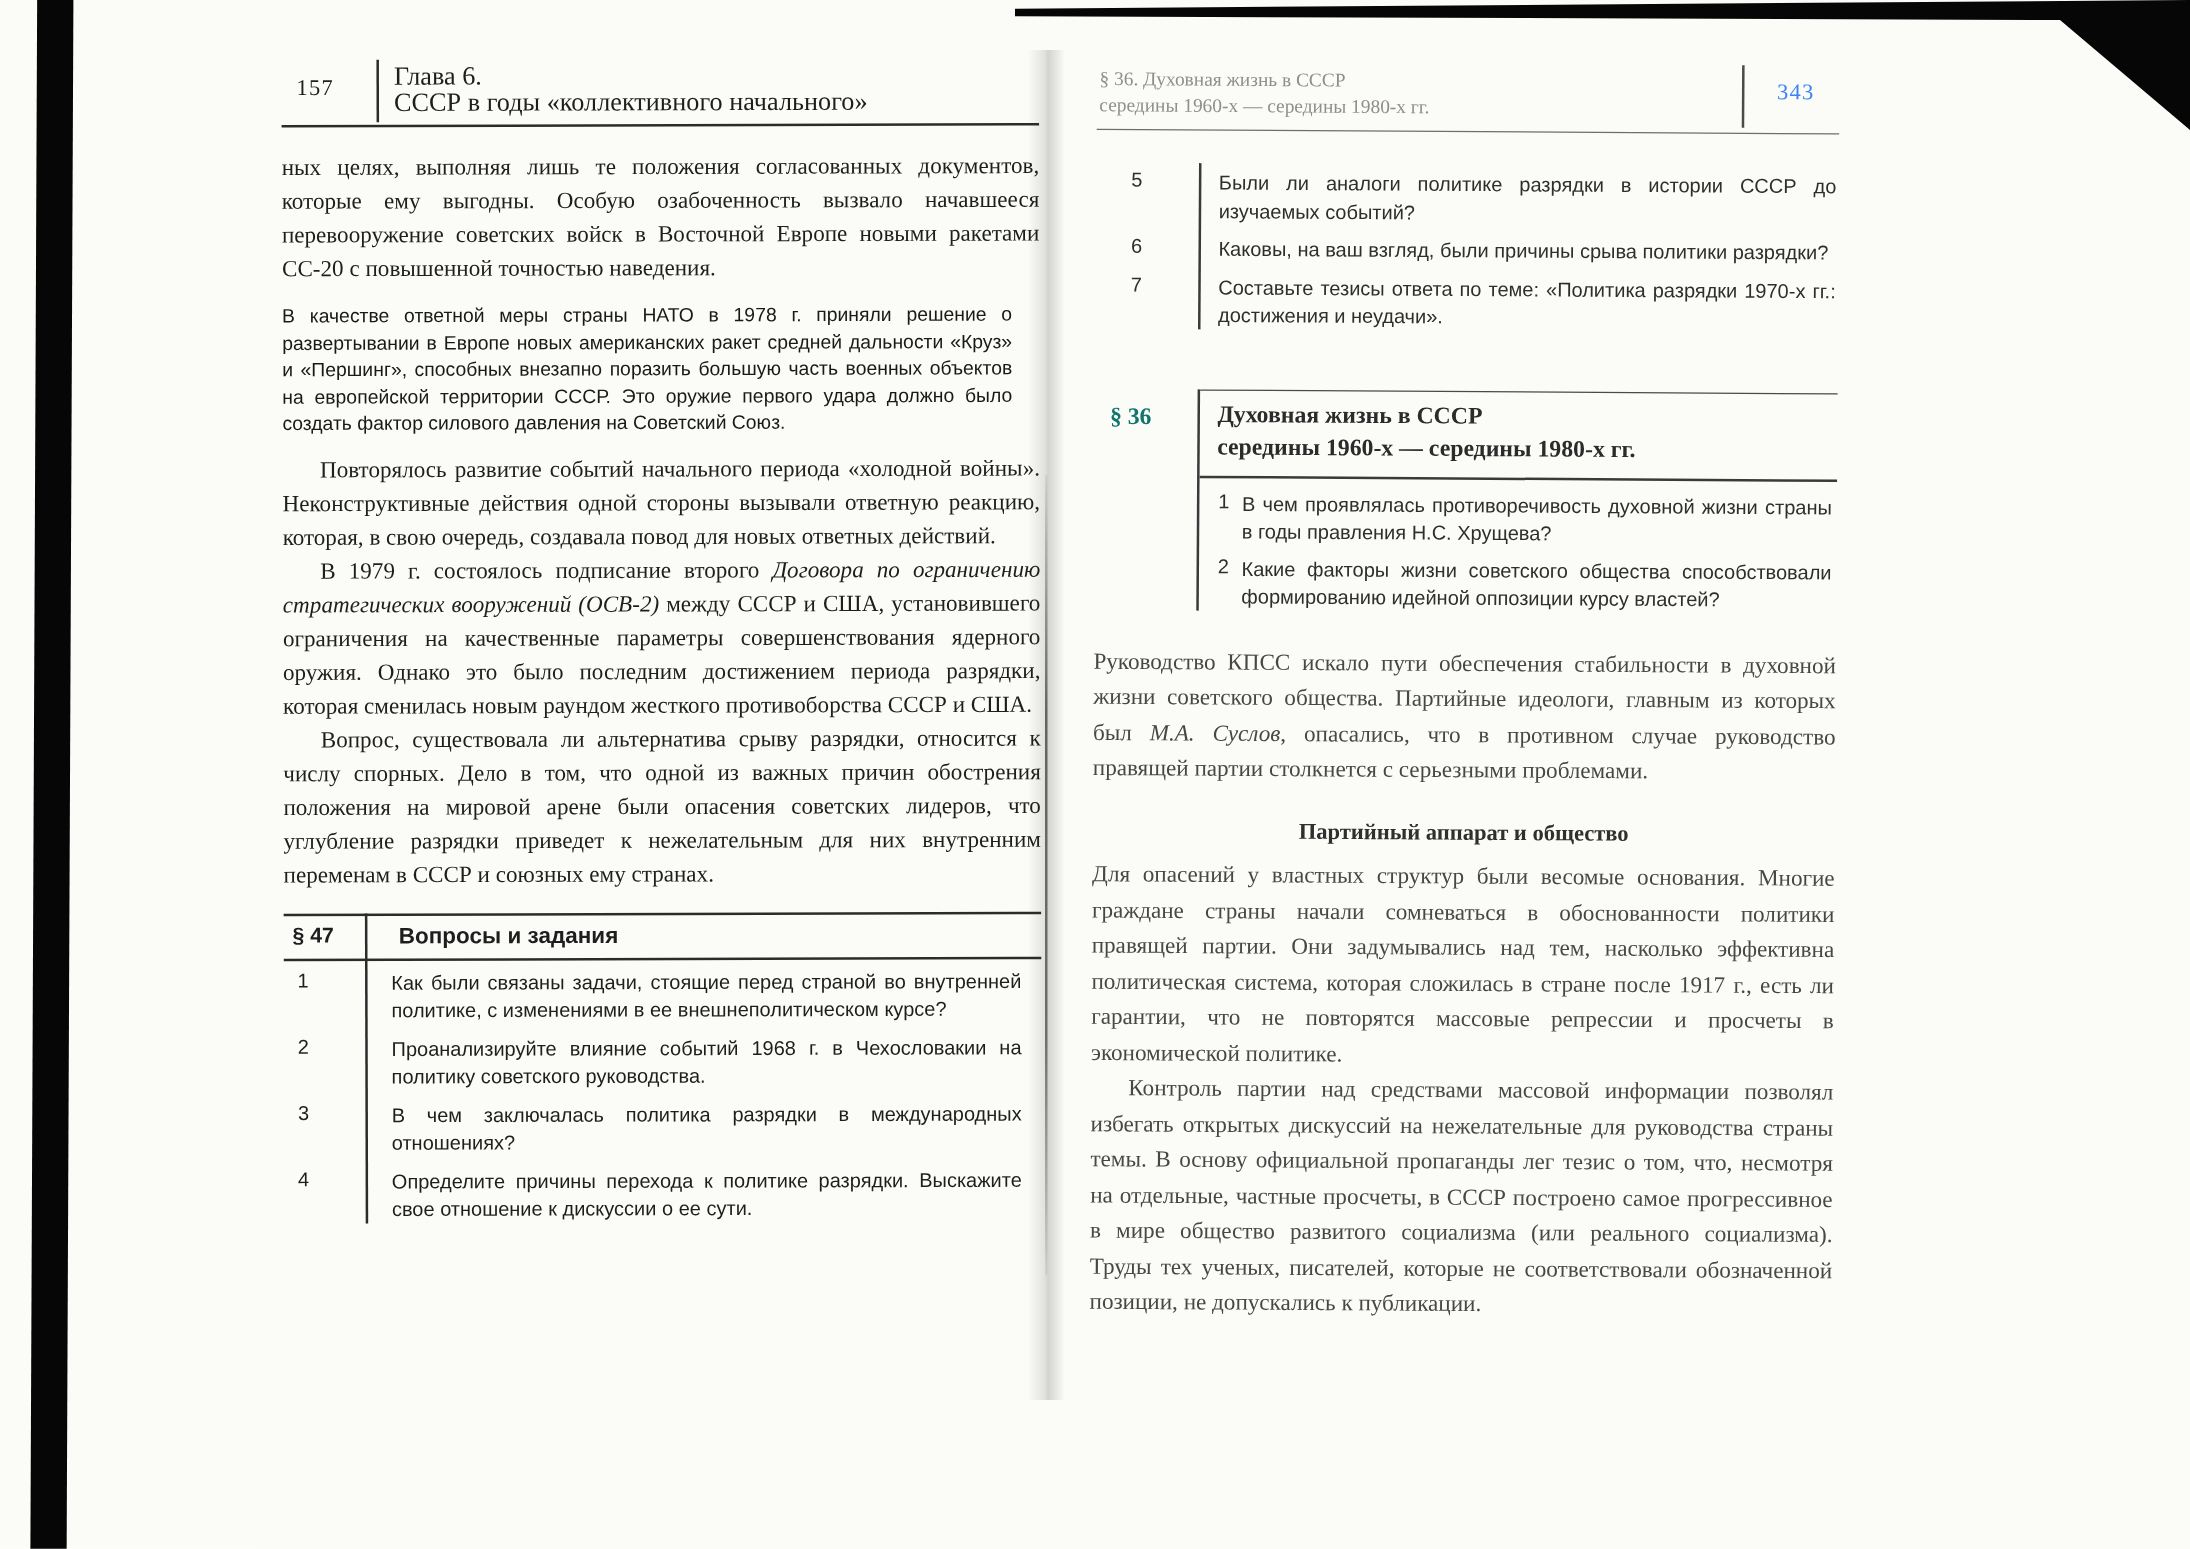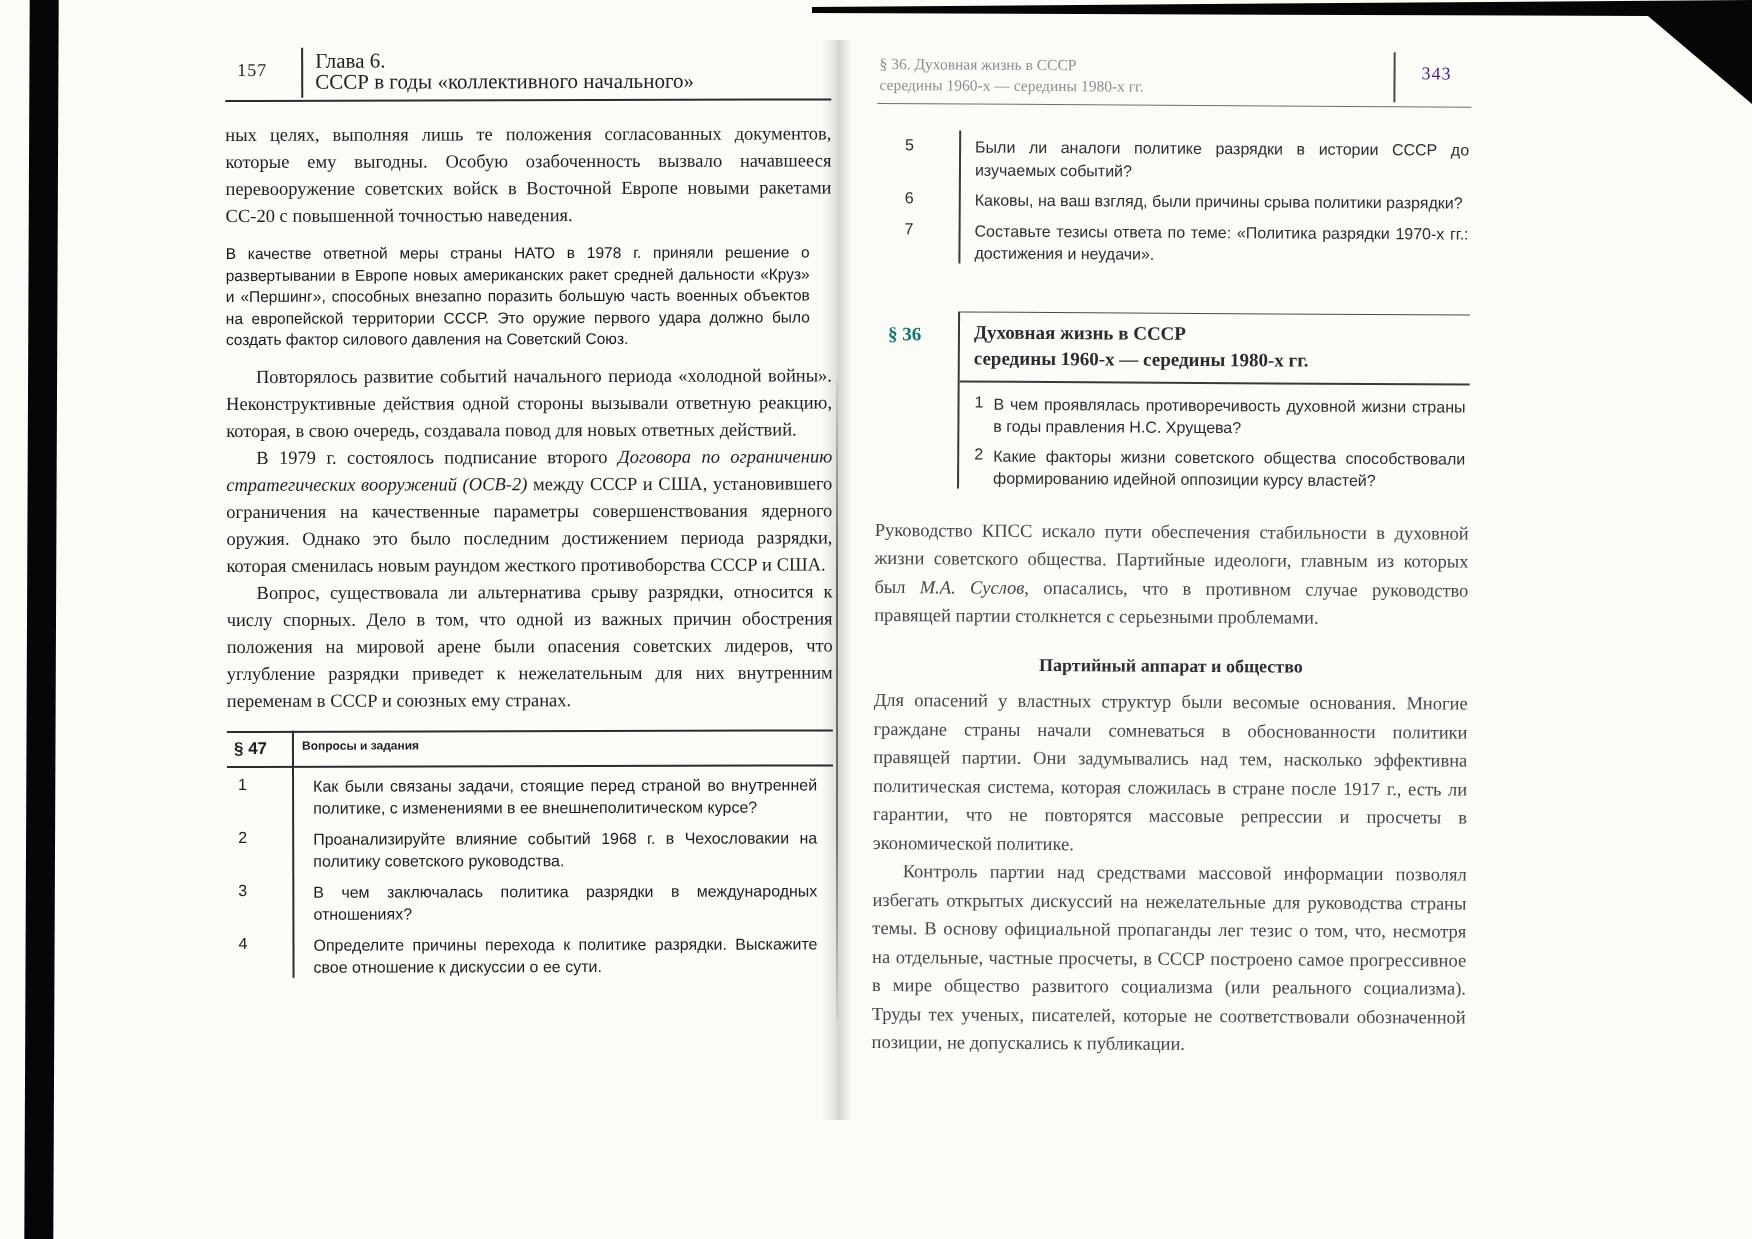--- a/index.html
+++ b/index.html
@@ -50,30 +50,30 @@
     font-family:"Liberation Sans", sans-serif;
     font-size:15.5px; line-height:21.5px; text-align:justify;
     margin:13px 22px 13px 0; color:#191919;
   }
 
   
   .qblock { position:relative; margin-top:16px; font-family:"Liberation Sans", sans-serif; }
   .qblock .vline { position:absolute; left:65px; top:0; bottom:2px; width:2px; background:#2b2b2b; }
   .qb-head { border-top:2px solid #2b2b2b; border-bottom:2px solid #2b2b2b; display:flex; padding:6px 0 7px; }
   .qb-num { width:65px; padding-left:7px; font-weight:bold; font-size:17px; }
-  .qb-title { padding-left:10px; font-weight:bold; font-size:12px; }
+  .qb-title { padding-left:27px; font-weight:bold; font-size:18px; }
   .q-item { display:flex; padding-top:8px; }
   .q-n { width:65px; padding-left:11px; font-size:16px; flex:none; }
   .q-t { flex:1; padding-left:21px; padding-right:16px; font-size:16px; line-height:22.5px; text-align:justify; }
 
   
   .rp-head { position:relative; margin-top:44px; height:60px; border-bottom:1.5px solid #6e6e6e; }
   .rp-head-title { position:absolute; left:2px; top:9px; font-size:15.5px; line-height:21px; color:#8e8e8e; }
   .rp-head-divider { position:absolute; right:76px; top:5px; width:2px; height:50px; background:#4a4a4a; }
-  .rp-pagenum { position:absolute; right:20px; top:16px; font-size:18px; letter-spacing:1px; color:#4c1d95; }
+  .rp-pagenum { position:absolute; right:20px; top:16px; font-size:18px; letter-spacing:1px; color:#3b82f6; }
 
   
   .q-cont { position:relative; margin-top:24px; font-family:"Liberation Sans", sans-serif; color:#2e2e2e; }
   .q-cont .vline { position:absolute; left:82px; top:2px; bottom:2px; width:2px; background:#3a3a3a; }
   .q-cont .q-n { width:82px; padding-left:28px; }
   .q-cont .q-t { padding-left:16px; padding-right:2px; }
 
   
   .sec36 { position:relative; margin-top:46px; }
   .sec36 .vline { position:absolute; left:82px; top:0; bottom:2px; width:2px; background:#3a3a3a; }

